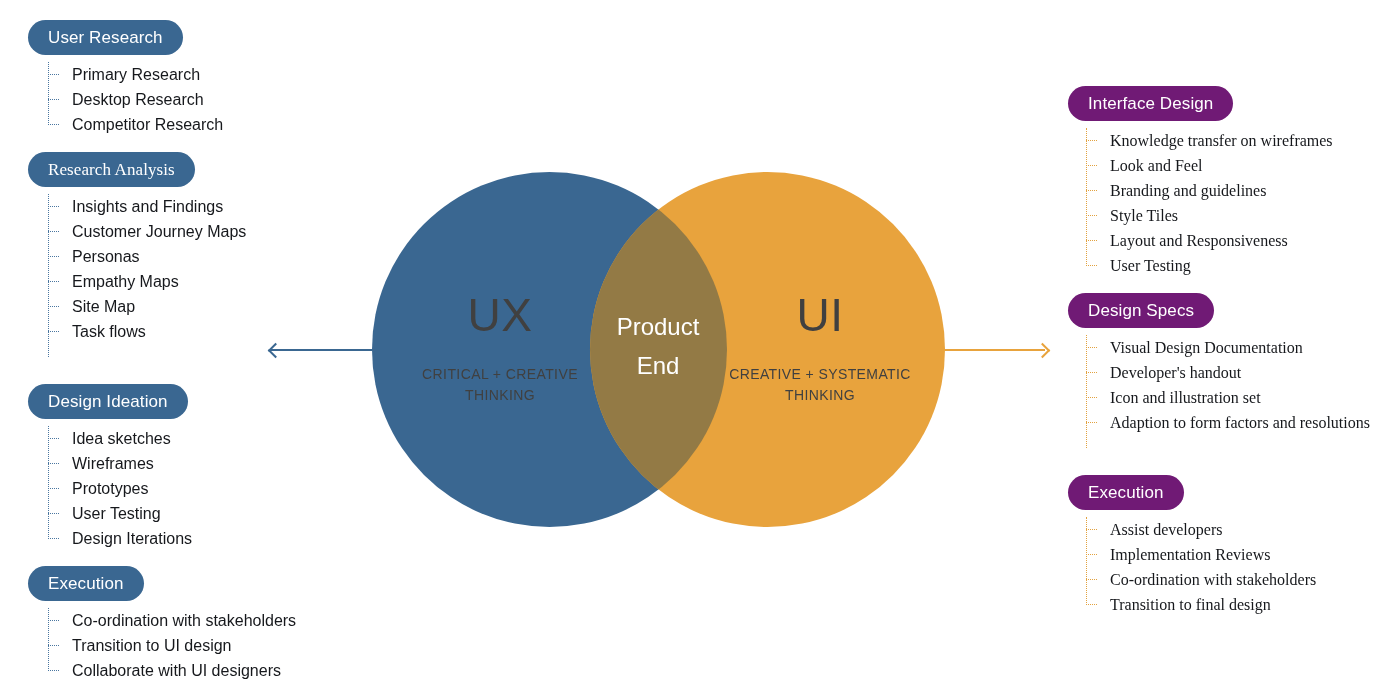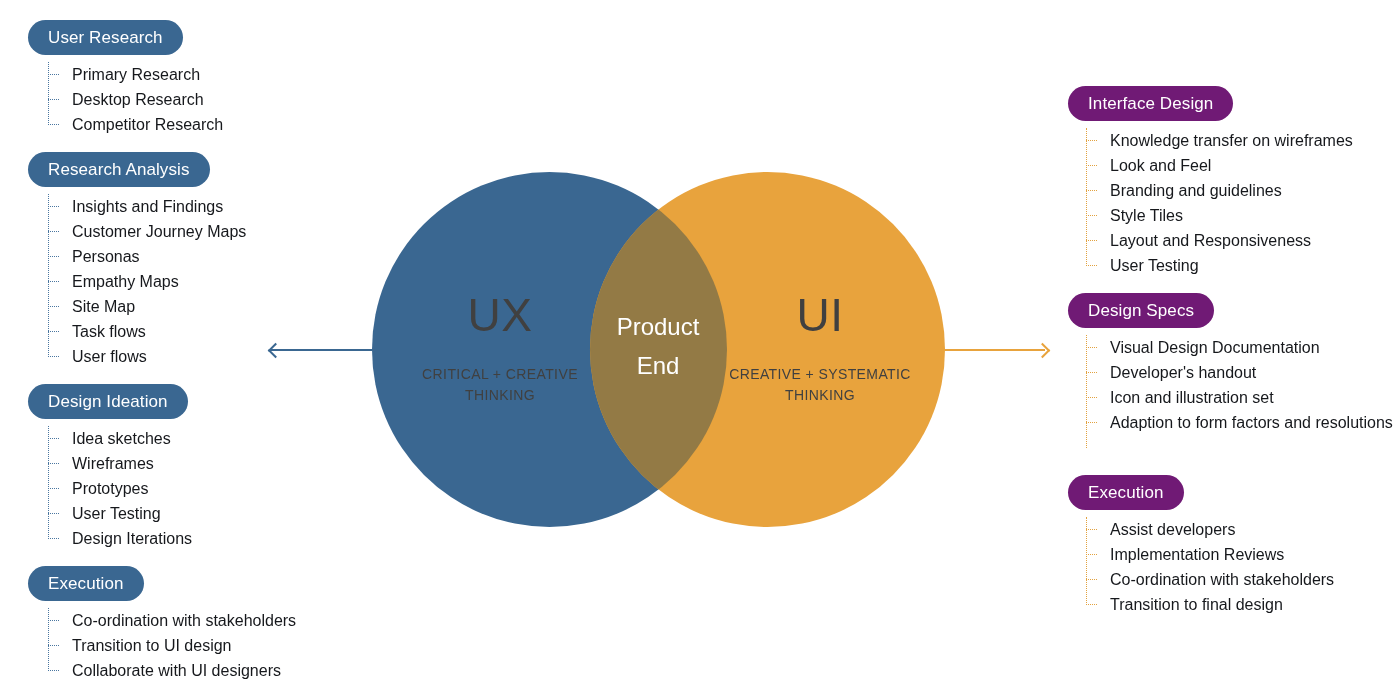--- a/index.html
+++ b/index.html
@@ -77,21 +77,21 @@
   }
   .orange-group .item .stub { border-top-color: #e2a23f; }
 
   
   .left-group .spine { left: 0; }
   .left-group .item .stub { left: 0; }
   .left-group .item .label { padding-left: 24px; display: inline-block; }
 
   .orange-group .spine { left: 0; }
   .orange-group .item .stub { left: 0; }
-  .orange-group .item .label { padding-left: 24px; display: inline-block; }
+  .orange-group .item .label { padding-left: 24px; display: inline-block; font-family: Liberation Serif, serif; }
 
   
   .venn {
     position: absolute;
     left: 372px;
     top: 172px;
     width: 573px;
     height: 355px;
   }
 
@@ -166,33 +166,32 @@
         <span>User Research</span>
       </div>
       <div class="group left-group" style="left: 48px; top: 62px;">
         <ul class="items">
           <div class="spine" style="height: 63px;"></div>
           <li class="item"><span class="stub"></span><span class="label">Primary Research</span></li>
           <li class="item"><span class="stub"></span><span class="label">Desktop Research</span></li>
           <li class="item"><span class="stub"></span><span class="label">Competitor Research</span></li>
         </ul>
       </div>
-      <div class="pill blue" style="left: 28px; top: 152px;">
+      <div class="pill blue" style="left: 28px; top: 152px; font-family: Liberation Serif, serif;">
         <span>Research Analysis</span>
       </div>
       <div class="group left-group" style="left: 48px; top: 194px;">
         <ul class="items">
           <div class="spine" style="height: 163px;"></div>
           <li class="item"><span class="stub"></span><span class="label">Insights and Findings</span></li>
           <li class="item"><span class="stub"></span><span class="label">Customer Journey Maps</span></li>
           <li class="item"><span class="stub"></span><span class="label">Personas</span></li>
           <li class="item"><span class="stub"></span><span class="label">Empathy Maps</span></li>
           <li class="item"><span class="stub"></span><span class="label">Site Map</span></li>
           <li class="item"><span class="stub"></span><span class="label">Task flows</span></li>
-          <li class="item"><span class="stub"></span><span class="label">User flows</span></li>
         </ul>
       </div>
       <div class="pill blue" style="left: 28px; top: 384px;">
         <span>Design Ideation</span>
       </div>
       <div class="group left-group" style="left: 48px; top: 426px;">
         <ul class="items">
           <div class="spine" style="height: 113px;"></div>
           <li class="item"><span class="stub"></span><span class="label">Idea sketches</span></li>
           <li class="item"><span class="stub"></span><span class="label">Wireframes</span></li>

